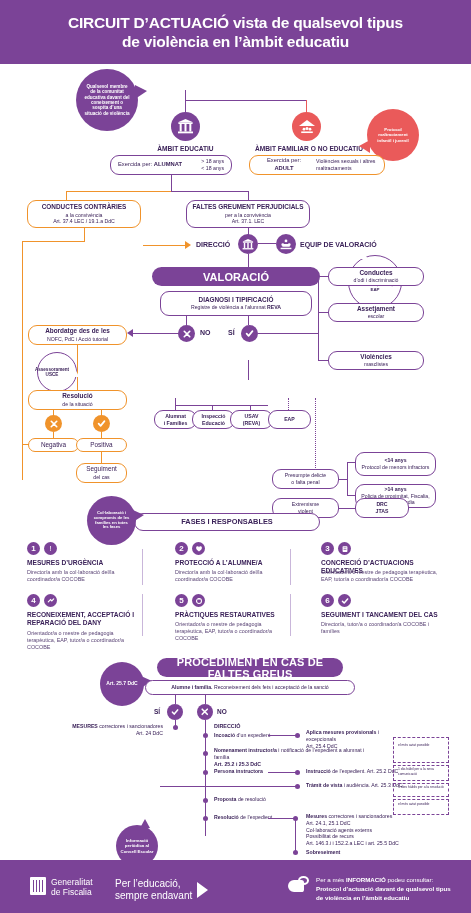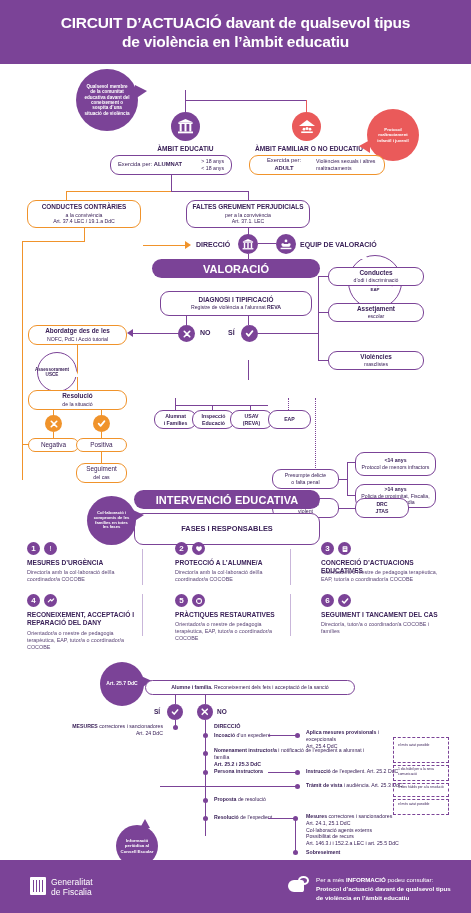--- a/index.html
+++ b/index.html
@@ -129,21 +129,21 @@
   .dbox{ position:absolute; border:1px dashed #7b4397; }
   .dtxt{ position:absolute; font-size:3.4px; line-height:1.35; color:#3b2259; }
 </style>
 </head>
 <body>
 
 <div class="root">
 
   <div class="band" id="header-band">
     <div id="header-title">
-      <div>CIRCUIT D’ACTUACIÓ davant de qualsevol tipus</div>
+      <div>CIRCUIT D’ACTUACIÓ vista de qualsevol tipus</div>
       <div class="t2">de violència en l’àmbit educatiu</div>
     </div>
   </div>
 
   <div class="canvas">
 
 
     <div class="bubble pu" style="left:76px; top:5px; width:62px; height:62px; font-size:4.6px; padding:0 8px;">
       <span>Qualsevol membre de la comunitat educativa davant del coneixement o sospita d’una situació de violència</span>
       <span class="tail" style="right:-9px; top:16px; border-left:12px solid #7b4397; border-top:6px solid transparent; border-bottom:8px solid transparent;"></span>
@@ -245,21 +245,21 @@
         <circle cx="4.6" cy="9.4" r="2.3" fill="#fff"></circle>
         <circle cx="15.4" cy="9.4" r="2.3" fill="#fff"></circle>
         <path d="M6 8 h8 l2.6 4.6 h-13 z" fill="#fff"></path>
         <rect x="1" y="14.4" width="18" height="2.4" fill="#fff"></rect>
       </svg>
     </div>
     <div class="abs lbl-b" style="left:300px; top:177px; font-size:7px;">EQUIP DE VALORACIÓ</div>
 
     <div class="ln" style="left:248px; top:190px; width:1.2px; height:13px;"></div>
 
-    <div class="sec-title abs" style="left:152px; top:195px; width:168px;">VALORACIÓ</div>
+    <div class="sec-title abs" style="left:152px; top:203px; width:168px;">VALORACIÓ</div>
 
     <div class="pill abs" style="left:160px; top:227px; width:152px; height:25px;">
       <span class="s lbl-b">DIAGNOSI I TIPIFICACIÓ</span>
       <span class="mini">
         <span>Registre de violència a l’alumnat</span> <b>REVA</b>
       </span>
     </div>
 
     <div class="bubble-out" style="left:348px; top:191px; width:54px; height:54px; font-size:4.4px; padding:0 6px;">
       <span>Assessorament Inspecció Educació; USAV; EAP</span>
@@ -396,23 +396,22 @@
     <div class="pill abs" style="left:272px; top:434px; width:67px; height:20px;">
       <span class="mini">Extremisme</span>
       <span class="mini">violent</span>
     </div>
     <div class="ln" style="left:339px; top:444px; width:16px; height:1.2px;"></div>
     <div class="pill abs" style="left:355px; top:434px; width:54px; height:20px;">
       <span class="mini lbl-b">DRC</span>
       <span class="mini lbl-b">JTAS</span>
     </div>
 
-    <div class="sec-title abs" style="left:134px; top:426px; width:186px;">INTERVENCIÓ EDUCATIVA</div>
-
-    <div class="pill abs" style="left:134px; top:449px; width:186px; height:32px;">
+
+    <div class="pill abs" style="left:134px; top:449px; width:186px; height:18px;">
       <span class="m lbl-b">FASES I RESPONSABLES</span>
     </div>
 
     <div class="bubble pu" style="left:87px; top:432px; width:49px; height:49px; font-size:4.2px; padding:0 5px;">
       <span>Col·laboració i compromis de les famílies en totes les fases</span>
       <span class="tail" style="right:-8px; top:14px; border-left:11px solid #7b4397; border-top:5px solid transparent; border-bottom:7px solid transparent;"></span>
     </div>
 
     <div class="vdiv" style="left:142px; top:485px; height:36px;"></div>
     <div class="vdiv" style="left:290px; top:485px; height:36px;"></div>
@@ -465,20 +464,21 @@
 
     <div class="step-num" style="left:321px; top:530px;">6</div>
     <div class="step-ic" style="left:338px; top:530px;">
       <svg width="8" height="8" viewBox="0 0 10 10" aria-hidden="true">
           <path d="M1.8 5.2 L4 7.6 L8.3 2.4" stroke="#fff" stroke-width="1.8" fill="none" stroke-linecap="round" stroke-linejoin="round"></path>
         </svg>
     </div>
     <div class="step-title" style="left:321px; top:547px; width:130px;">SEGUIMENT I TANCAMENT DEL CAS</div>
     <div class="step-desc" style="left:321px; top:557px; width:128px;">Director/a, tutor/a o coordinador/a COCOBE i famílies</div>
 
+    <div class="sec-title abs" style="left:157px; top:594px; width:186px;">PROCEDIMENT EN CAS DE FALTES GREUS</div>
 
     <div class="bubble pu" style="left:100px; top:598px; width:44px; height:44px; font-size:5px; padding:0 4px;">
       <span>Art. 25.7 DdC</span>
       <span class="tail" style="right:-8px; top:14px; border-left:11px solid #7b4397; border-top:5px solid transparent; border-bottom:7px solid transparent;"></span>
     </div>
 
     <div class="pill abs" style="left:145px; top:616px; width:210px; height:15px; flex-direction:row;">
       <span class="mini">
         <b>Alumne i família.</b> <span>Reconeixement dels fets i acceptació de la sanció</span>
       </span>
@@ -591,20 +591,27 @@
           <i></i>
             <i></i>
             <i></i>
             <i></i>
         </span>
         <span id="footer-logo-text">
           <span>Generalitat</span><br>
           <span>de Fiscalia</span>
         </span>
       </div>
+      <div id="footer-slogan">
+        <span id="footer-slogan-text">
+          <span>Per l’educació,</span><br>
+          <span>sempre endavant</span>
+        </span>
+        <span class="chev"></span>
+      </div>
       <div id="footer-info">
         <span class="hand-icon">
           <span class="palm"></span>
             <span class="fing"></span>
         </span>
         <span id="footer-info-text">
           <span>Per a més</span> <b>INFORMACIÓ</b> <span>podeu consultar:</span><br>
           <b>Protocol d’actuació davant de qualsevol tipus</b><br>
           <b>de violència en l’àmbit educatiu</b>
         </span>

